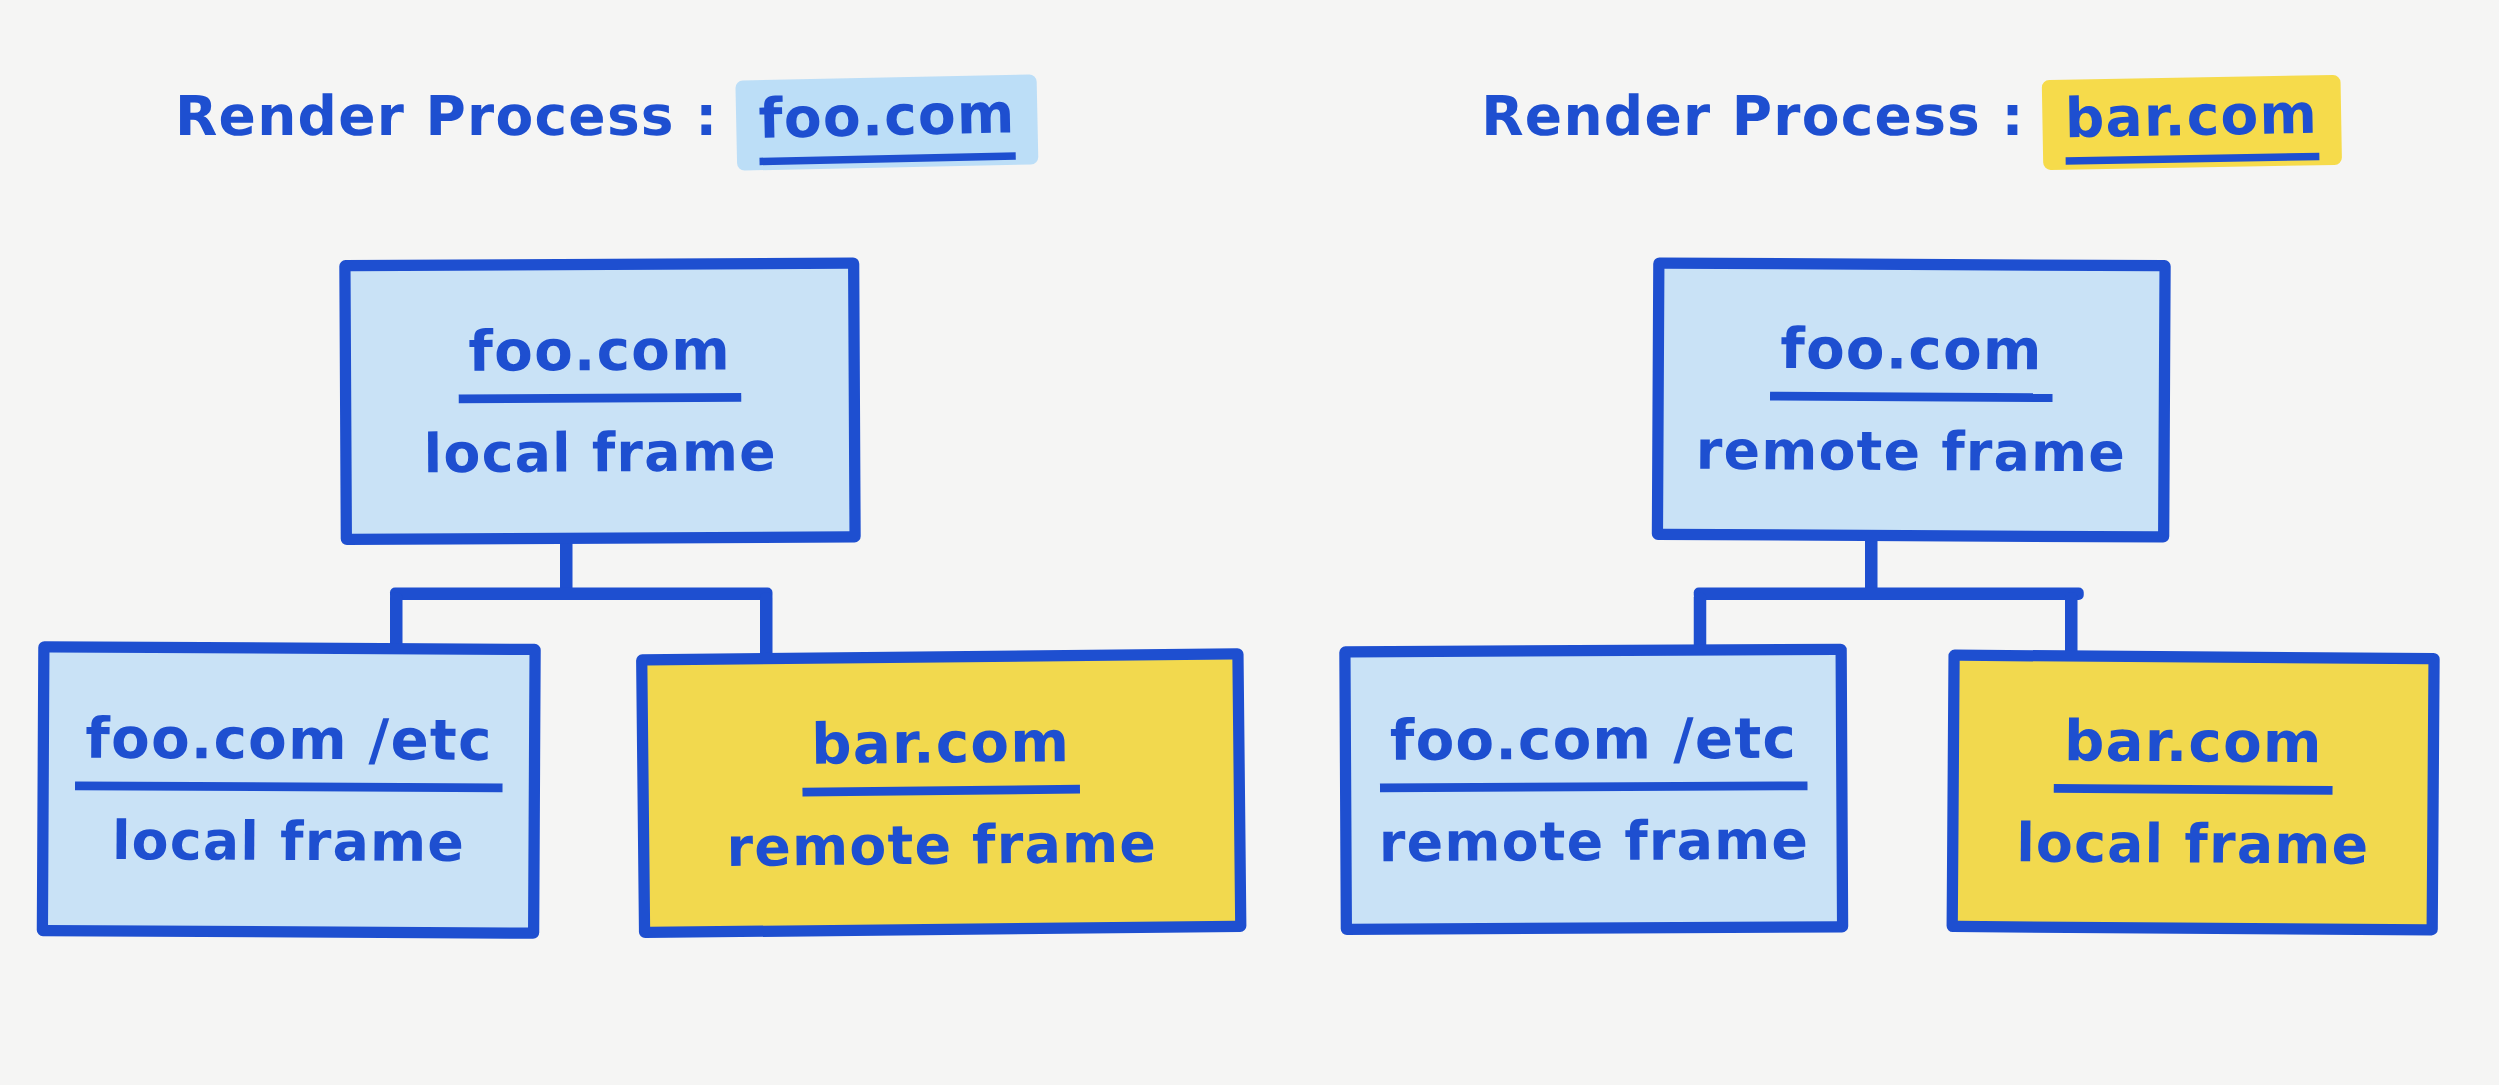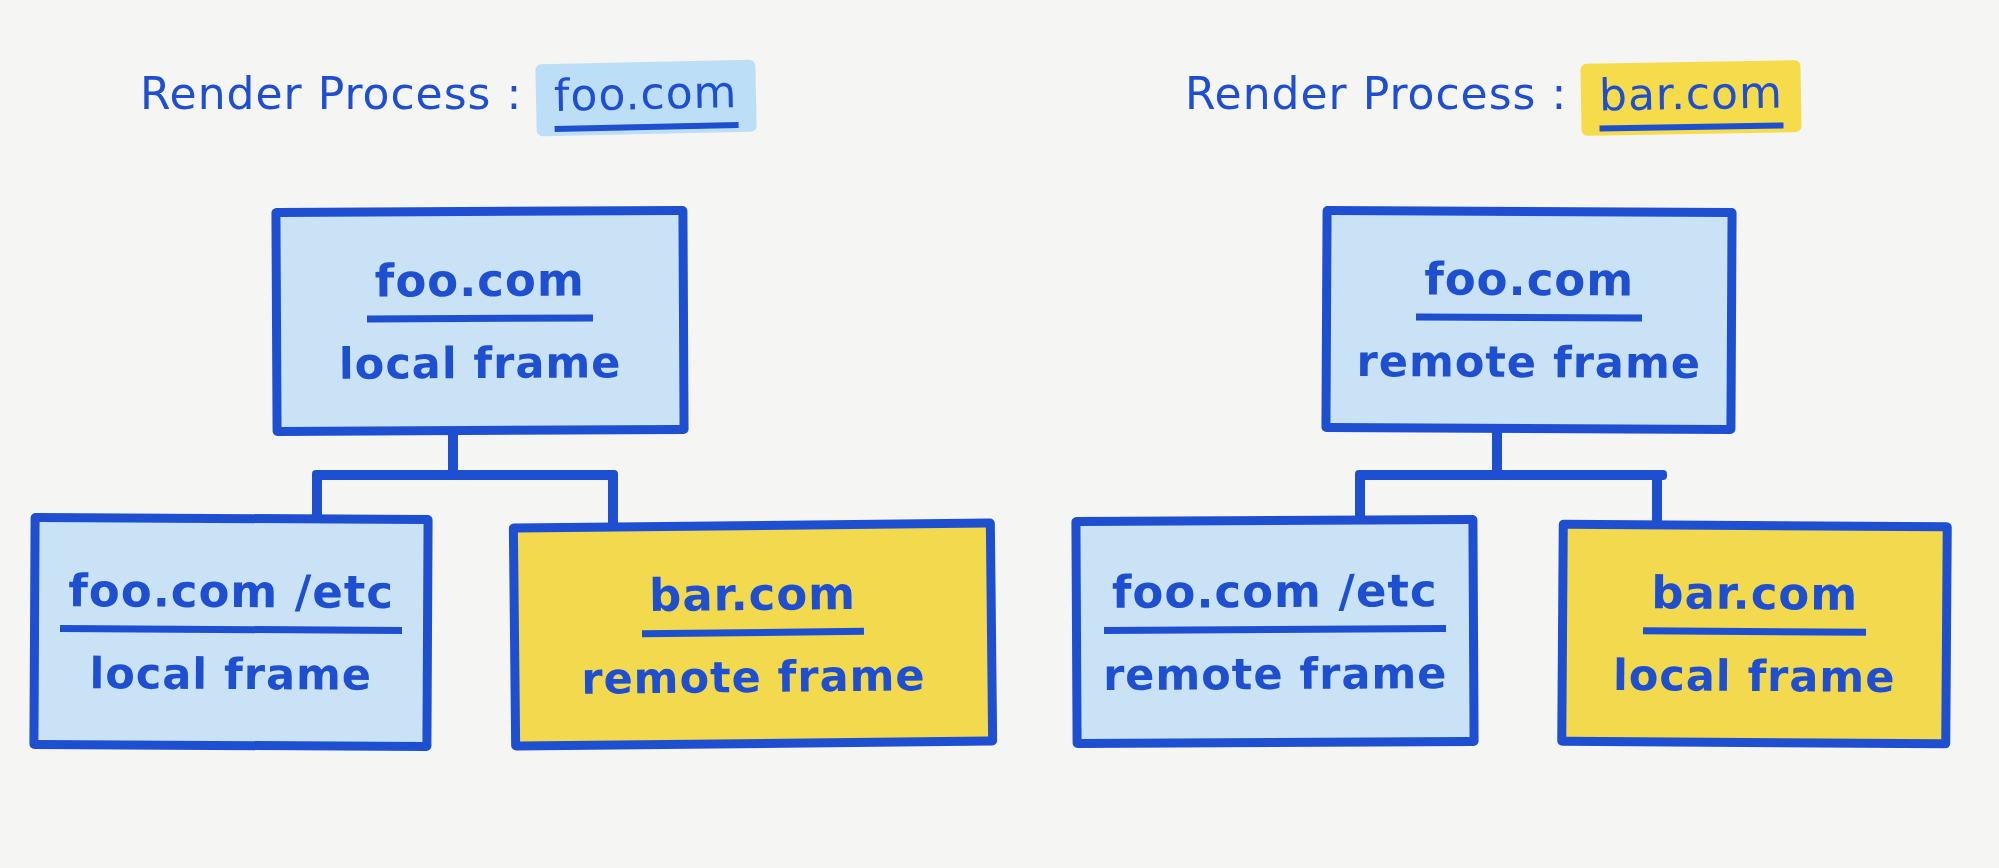--- a/index.html
+++ b/index.html
@@ -15,21 +15,21 @@
     height: 868px;
     background: #F5F5F4;
   }
   
   .title {
     position: absolute;
     display: flex;
     align-items: baseline;
     gap: 14px;
     font-size: 44px;
-    font-weight: 400;
+    font-weight: 700;
     letter-spacing: 1px;
     color: #1E4FD0;
     white-space: nowrap;
   }
   .title-highlight {
     display: inline-block;
     padding: 6px 18px 4px 18px;
     border-radius: 6px;
   }
   .title-domain {

